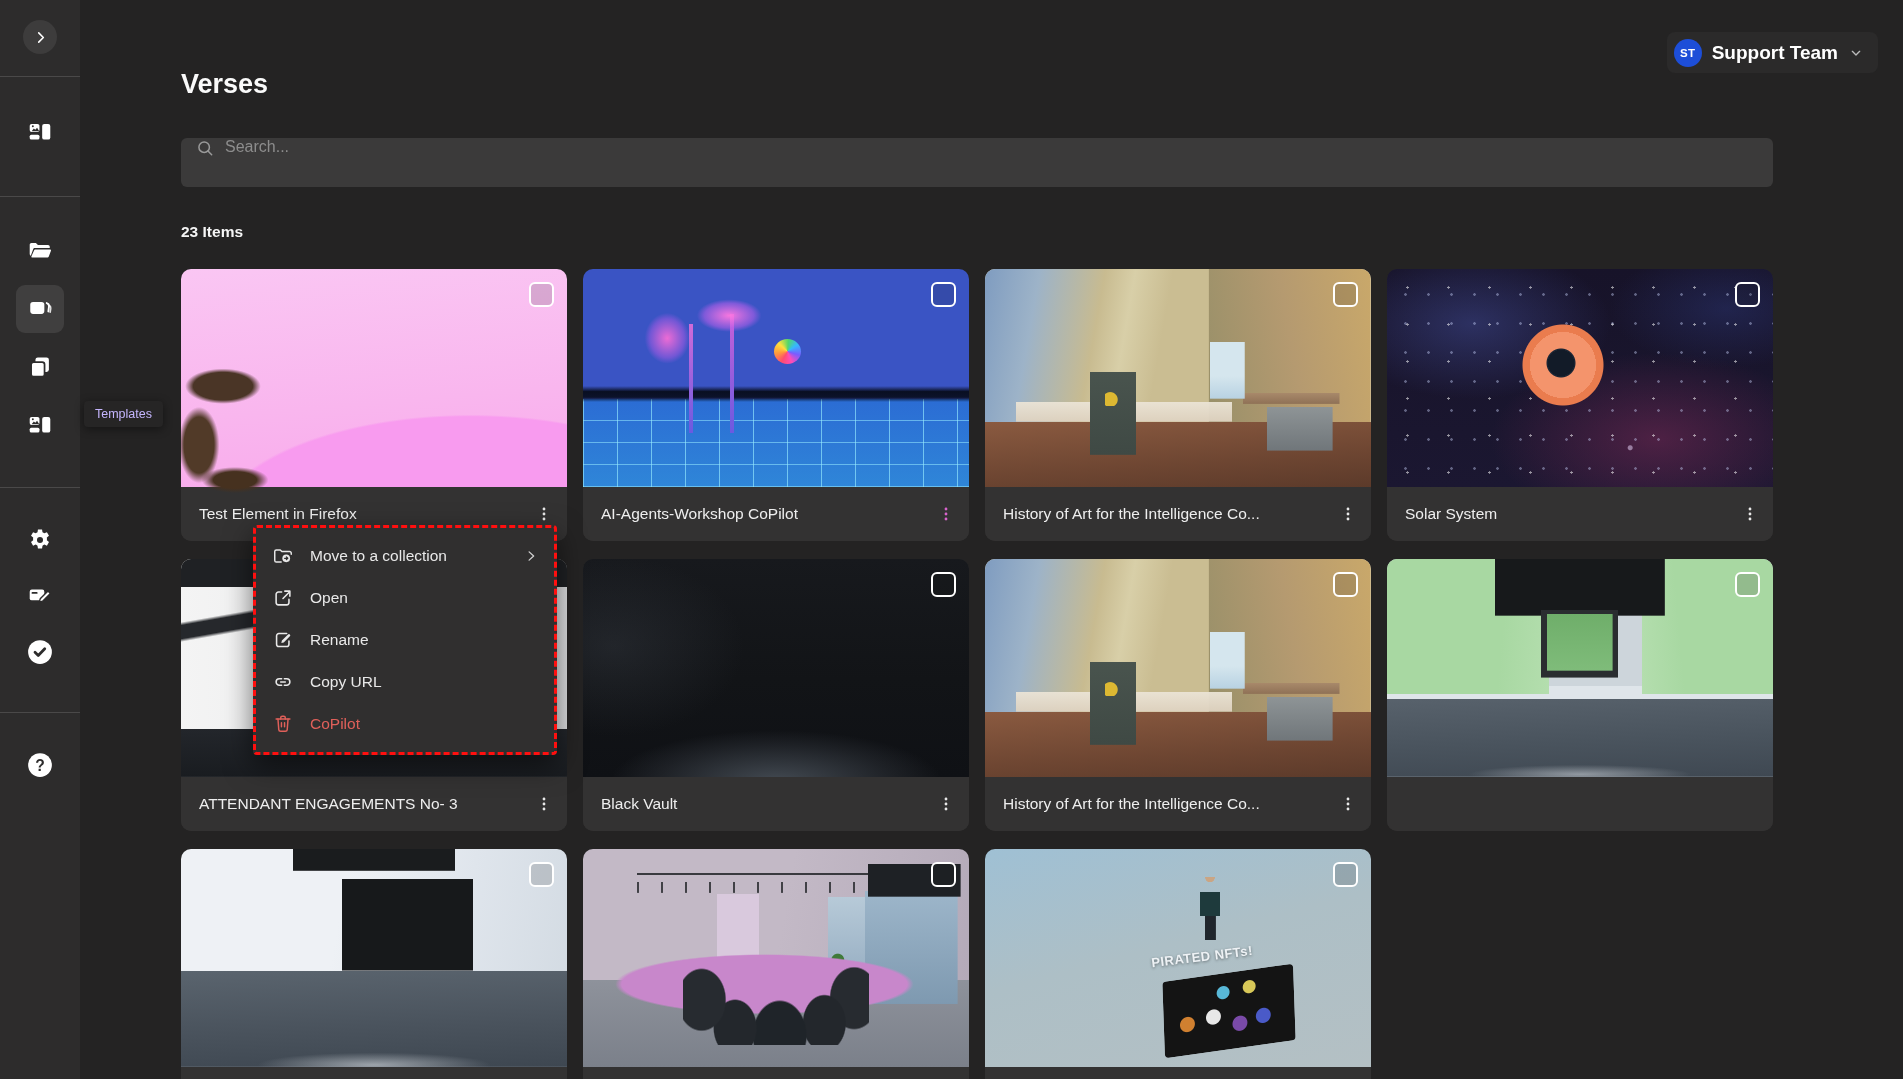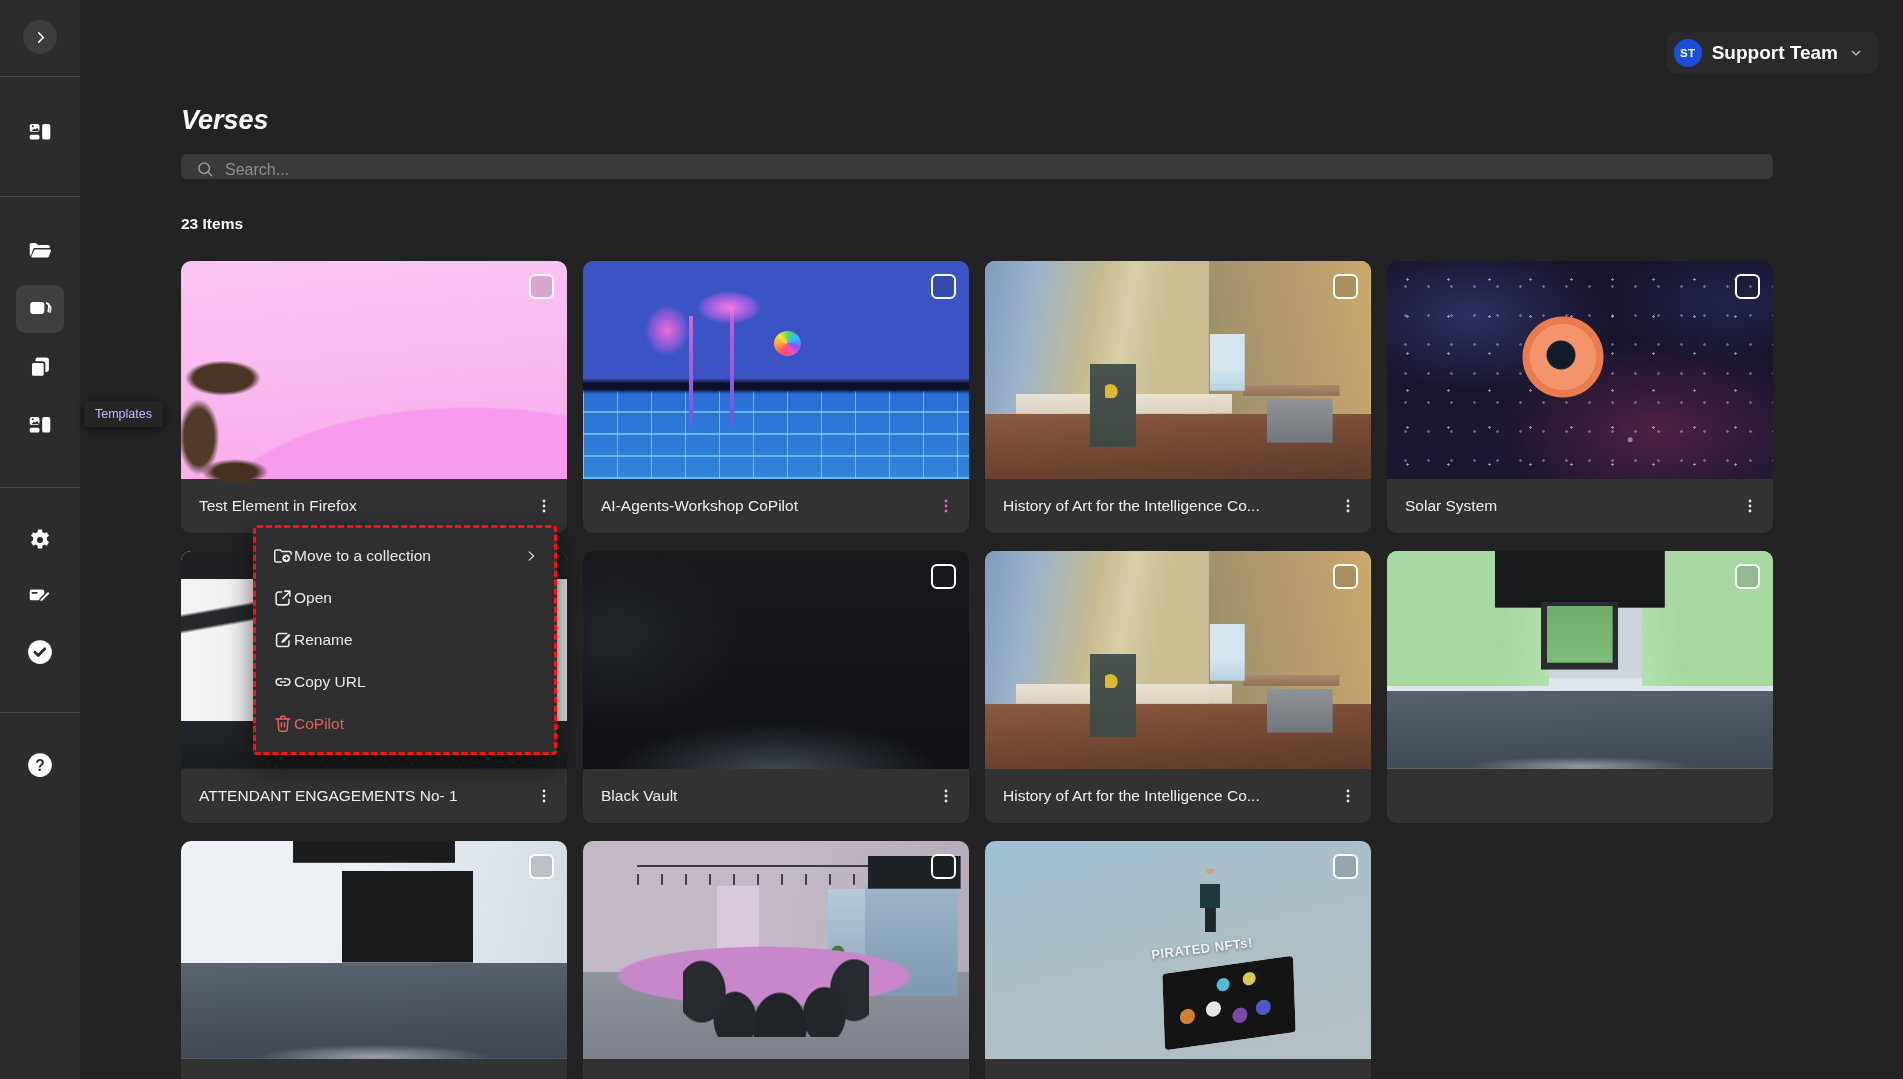--- a/index.html
+++ b/index.html
@@ -20,22 +20,22 @@
   #nav-2 .side-item{margin-bottom:8px}
   .side-item.active{background:#403f3f;}
   .side-item .icon{display:flex}
   .side-item svg{width:26px;height:26px}
   .side-item svg.big{width:30px;height:30px}
   
   .tooltip{position:absolute;left:84px;top:401px;background:#262525;color:#c4b5fd;font-size:12.5px;
     padding:6px 11px;border-radius:4px;box-shadow:0 2px 10px rgba(0,0,0,.45);z-index:40;}
   
   .main{position:absolute;left:80px;top:0;width:1823px;height:1079px;padding:0 130px 0 101px;}
-  .page-title{margin-top:104px;font-size:27px;line-height:32px;font-weight:700;color:#fafafa;font-style:italic;}
-  .searchbar{margin-top:18px;height:25px;background:#3b3a3a;border-radius:6px;display:flex;align-items:flex-end;
+  .page-title{margin-top:68px;font-size:27px;line-height:32px;font-weight:700;color:#fafafa;}
+  .searchbar{margin-top:38px;height:49px;background:#3b3a3a;border-radius:6px;display:flex;align-items:flex-start;
     padding:0 14px;gap:10px;}
   .searchbar .icon{color:#9a9a9a;display:flex}
   .searchbar svg{width:20px;height:20px}
   .searchbar input{flex:1;background:transparent;border:none;outline:none;color:#e6e6e6;font-size:16px;
     font-family:"Liberation Sans",sans-serif;}
   .searchbar input::placeholder{color:#8d8d8d}
   .count-row{margin-top:36px;text-align:left;font-size:15.5px;font-weight:700;color:#f5f5f5;height:19px;}
   
   .user-pill{position:absolute;top:32px;right:25px;height:41px;background:#2b2a2a;border-radius:8px;
     display:flex;align-items:center;gap:10px;padding:0 14px 0 7px;cursor:pointer;}
@@ -189,21 +189,21 @@
       radial-gradient(circle at 66% 22%,#d8c858 0 6px,transparent 7px);}
   .thumb--nft-sky::after{content:"";position:absolute;left:55%;top:13%;width:26px;height:64px;
     background-image:
       radial-gradient(circle at 50% 5%,#caa584 0 4.5px,transparent 5px),
       linear-gradient(#1e3a3c,#1e3a3c),linear-gradient(#20262c,#20262c);
     background-position:50% 0,50% 38%,50% 96%;background-size:100% 16%,78% 38%,42% 44%;
     background-repeat:no-repeat;}
   
   .context-menu{position:absolute;left:253px;top:525px;width:304px;z-index:50;background:#302f2f;
     border:3px dashed #ff0f0f;border-radius:4px;box-shadow:0 10px 28px rgba(0,0,0,.55);padding:7px 0;}
-  .menu-item{height:42px;display:flex;align-items:center;padding:0 14px 0 16px;cursor:pointer;
+  .menu-item{height:42px;display:flex;align-items:center;gap:16px;padding:0 14px 0 16px;cursor:pointer;
     color:#e9e9e9;font-size:15.5px;}
   .menu-item .icon{display:flex;color:inherit}
   .menu-item svg{width:22px;height:22px}
   .menu-item .sub{margin-left:auto;color:#cfcfcf;display:flex}
   .menu-item .sub svg{width:18px;height:18px}
   .menu-item.danger{color:#e0605a}
 </style>
 </head>
 <body>
 
@@ -392,21 +392,21 @@
               <circle cx="12" cy="18" r="1.7"></circle>
             </svg>
           </button>
         </div>
       </div>
       <div class="card">
         <div class="thumb thumb--gallery">
           <span class="checkbox"></span>
         </div>
         <div class="bar">
-          <span class="title">ATTENDANT ENGAGEMENTS No- 1</span>
+          <span class="title">ATTENDANT ENGAGEMENTS No- 3</span>
           <button class="kebab">
             <svg viewBox="0 0 24 24" fill="currentColor">
               <circle cx="12" cy="6" r="1.7"></circle>
               <circle cx="12" cy="12" r="1.7"></circle>
               <circle cx="12" cy="18" r="1.7"></circle>
             </svg>
           </button>
         </div>
       </div>
       <div class="card">

